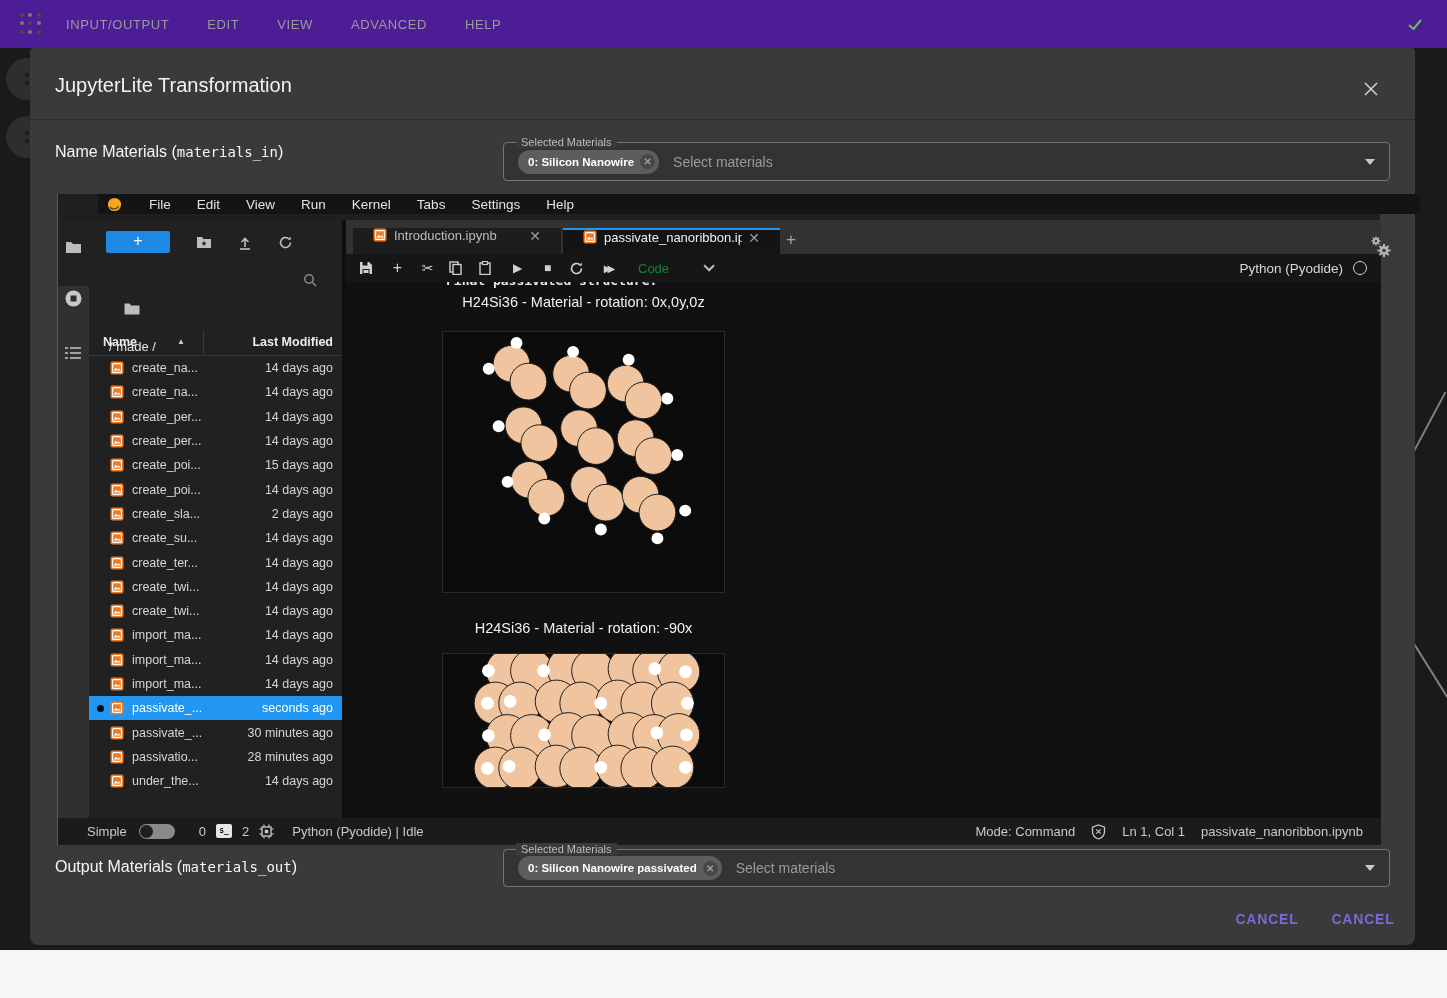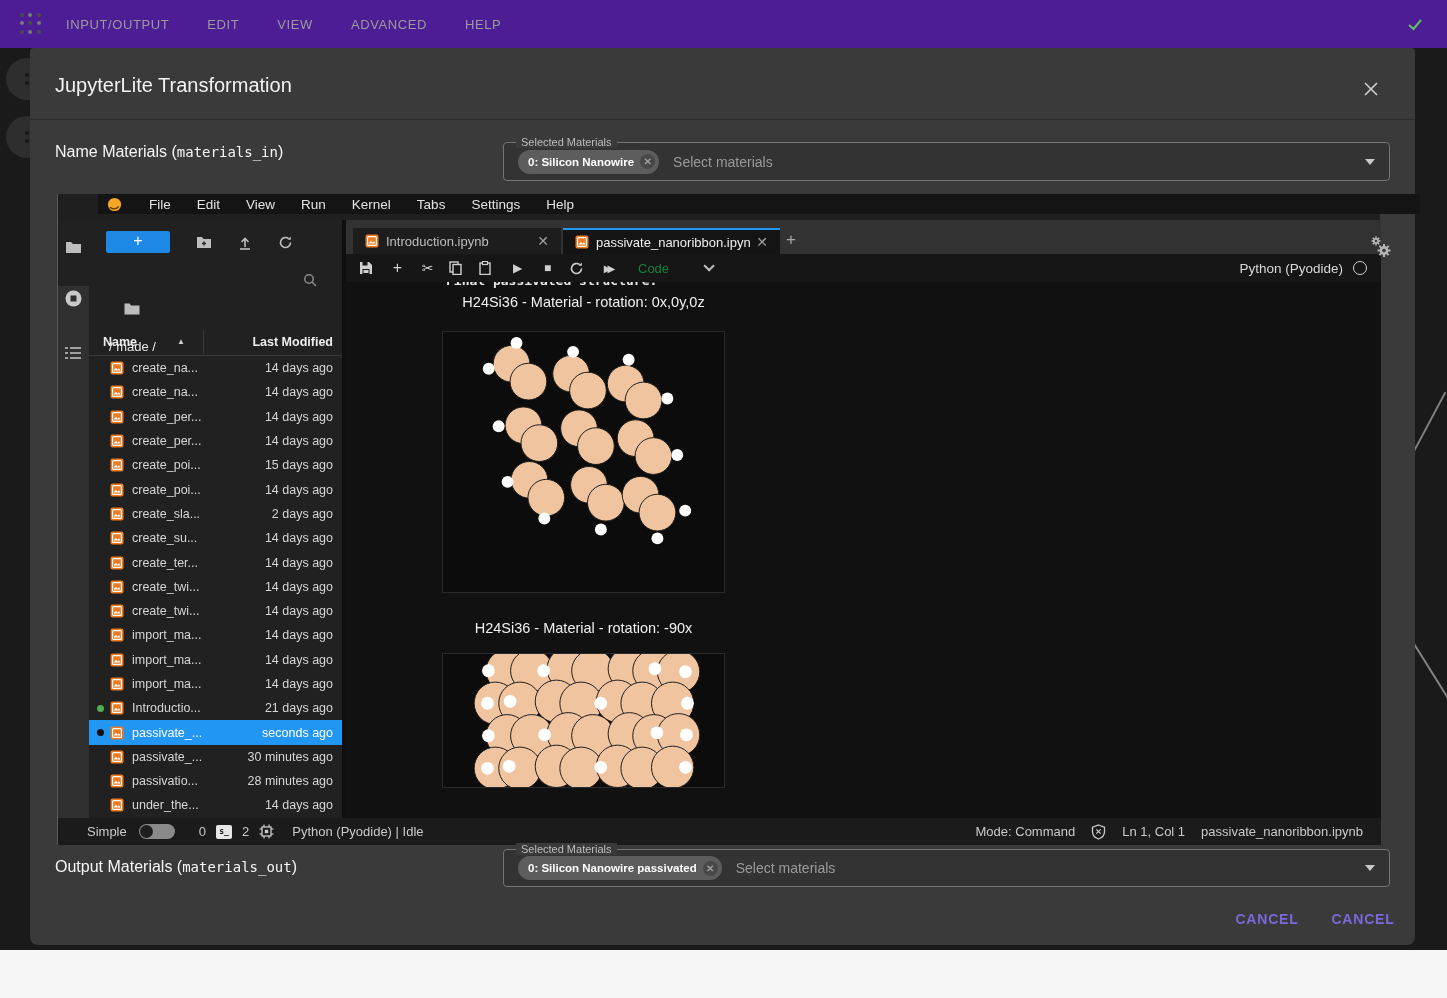--- a/index.html
+++ b/index.html
@@ -83,22 +83,22 @@
     font-size:12.5px; cursor:pointer; }
   .frow.sel { background:#2196f3; color:#fff; }
   .fdot { width:7px; height:7px; border-radius:50%; margin-left:8px; flex:0 0 7px; }
   .fnb { width:14px; height:14px; margin-left:6px; flex:0 0 14px; }
   .fname { margin-left:8px; white-space:nowrap; overflow:hidden; }
   .fdate { margin-left:auto; margin-right:9px; white-space:nowrap; }
   #fb-seam { position:absolute; left:284px; top:26px; width:4px; height:598px; background:#0f0f0f; }
   
   #jl-main { position:absolute; left:288px; top:26px; width:1035px; height:598px; background:#323232; }
   #nb-tabbar { position:absolute; left:0; top:8px; width:100%; height:26px; }
-  .nb-tab { position:absolute; top:0; height:26px; display:flex; align-items:center;
-    padding:0 12px; cursor:pointer; }
+  .nb-tab { position:absolute; top:0; height:26px; display:flex; 
+    padding:0 20px; cursor:pointer; }
   #tab1 { left:7px; width:208px; background:#1d1d1d; color:#bdbdbd; }
   #tab2 { left:217px; width:217px; background:#141414; color:#f0f0f0;
     border-top:2px solid #2196f3; }
   .nb-tab .t-ic { width:14px; height:14px; margin-right:7px; flex:0 0 14px; }
   .t-label { font-size:13px; white-space:nowrap; overflow:hidden; max-width:158px; }
   .t-close { margin-left:auto; color:#9e9e9e; font-size:14px; padding-left:6px; cursor:pointer; }
   #tab-add { position:absolute; left:440px; top:2px; color:#a8a8a8; font-size:17px; cursor:pointer; }
   #nb-toolbar { position:absolute; left:0; top:34px; width:100%; height:28px; background:#161616;
     display:flex; align-items:center; }
   .tb-ic { margin-left:13px; width:17px; text-align:center; color:#d0d0d0; cursor:pointer; }
@@ -121,21 +121,21 @@
   #jl-status { position:absolute; left:0; top:624px; width:1323px; height:27px; background:#1b1b1b;
     display:flex; align-items:center; color:#c9c9c9; font-size:13px; }
   .st-gap { margin-left:14px; }
   #st-toggle { margin-left:12px; width:36px; height:15px; border-radius:8px; background:#8a8a8a;
     position:relative; cursor:pointer; }
   #st-toggle i { position:absolute; left:1px; top:1px; width:13px; height:13px; border-radius:50%;
     background:#1f1f1f; }
   #st-term { margin-left:10px; width:16px; height:14px; background:#e6e6e6; border-radius:2px;
     color:#1a1a1a; font-family:"DejaVu Sans Mono", monospace; font-size:8px; font-weight:bold;
     text-align:center; line-height:14px; }
-  #st-left { display:flex; align-items:flex-end; margin-left:29px; }
+  #st-left { display:flex; align-items:flex-start; margin-left:29px; }
   #st-right { display:flex; align-items:center; margin-left:auto; margin-right:18px; gap:16px; }
   
   #dlg-gear { position:absolute; left:1340px; top:188px; cursor:pointer; }
   svg { display:block; }
 </style>
 </head>
 <body>
 
 <div id="stage">
 
@@ -447,32 +447,20 @@
               <span class="fdot"></span>
               <span class="fnb">
                 <svg width="14" height="14" viewBox="0 0 14 14">
                   <rect x="0.5" y="0.5" width="13" height="13" rx="2" fill="#ee7b23"></rect>
                   <rect x="2.6" y="2.6" width="8.8" height="8.8" rx="1" fill="none" stroke="#fff" stroke-width="1.1"></rect>
                   <path d="M3.6 9.6l2.3-2.8 1.8 2 1.3-1.5 1.4 2.3z" fill="#fff"></path>
                 </svg>
               </span>
               <span class="fname">import_ma...</span>
               <span class="fdate">14 days ago</span>
-            </div>
-            <div class="frow">
-              <span class="fdot" style="background: rgb(76, 175, 80);"></span>
-              <span class="fnb">
-                <svg width="14" height="14" viewBox="0 0 14 14">
-                  <rect x="0.5" y="0.5" width="13" height="13" rx="2" fill="#ee7b23"></rect>
-                  <rect x="2.6" y="2.6" width="8.8" height="8.8" rx="1" fill="none" stroke="#fff" stroke-width="1.1"></rect>
-                  <path d="M3.6 9.6l2.3-2.8 1.8 2 1.3-1.5 1.4 2.3z" fill="#fff"></path>
-                </svg>
-              </span>
-              <span class="fname">Introductio...</span>
-              <span class="fdate">21 days ago</span>
             </div>
             <div class="frow sel">
               <span class="fdot" style="background: rgb(13, 13, 13);"></span>
               <span class="fnb">
                 <svg width="14" height="14" viewBox="0 0 14 14">
                   <rect x="0.5" y="0.5" width="13" height="13" rx="2" fill="#ee7b23"></rect>
                   <rect x="2.6" y="2.6" width="8.8" height="8.8" rx="1" fill="none" stroke="#fff" stroke-width="1.1"></rect>
                   <path d="M3.6 9.6l2.3-2.8 1.8 2 1.3-1.5 1.4 2.3z" fill="#fff"></path>
                 </svg>
               </span>

